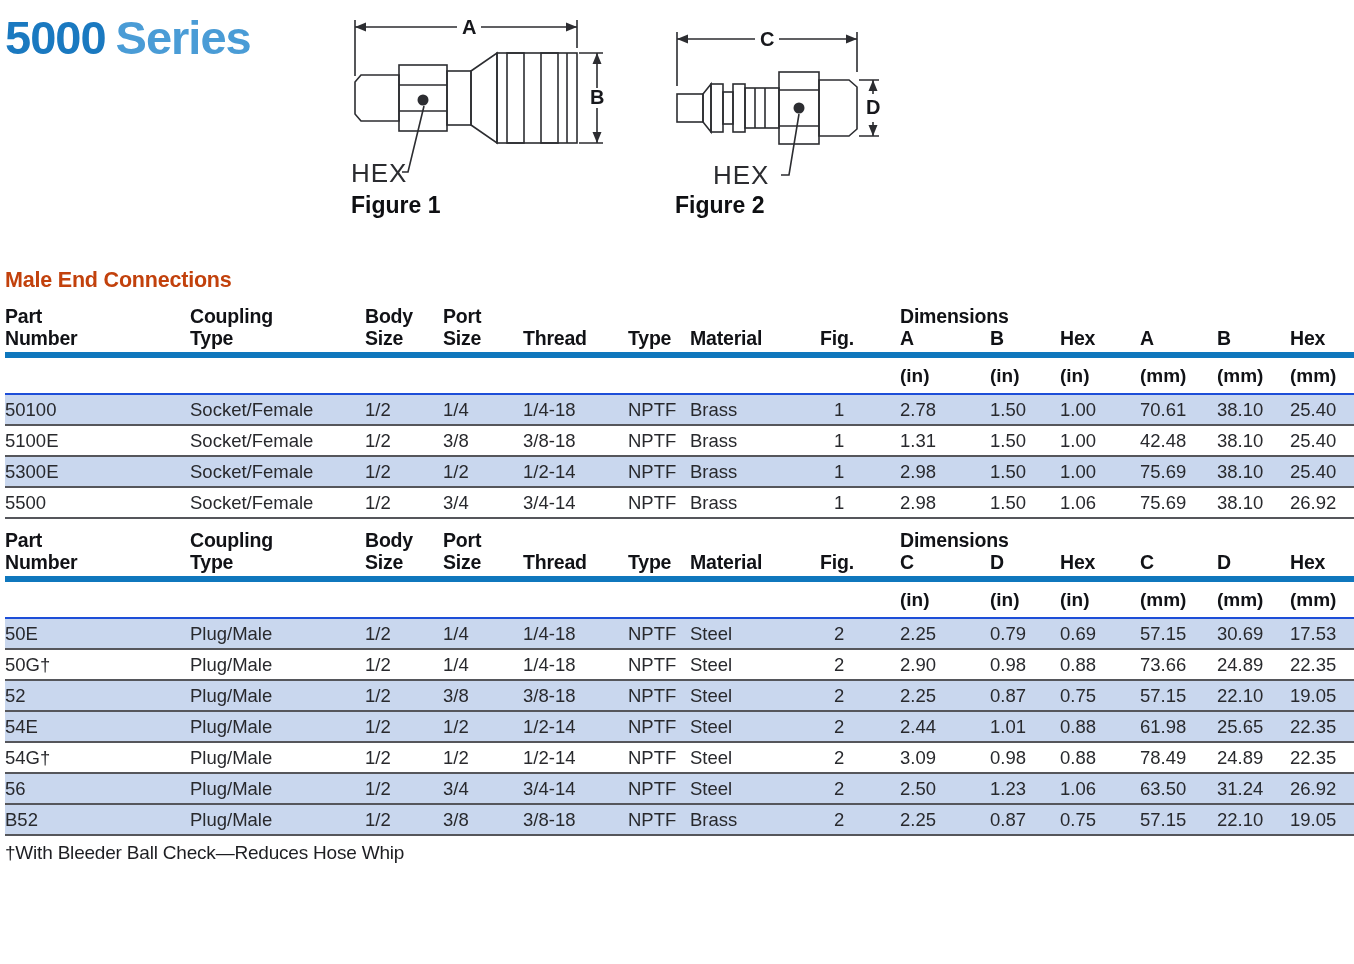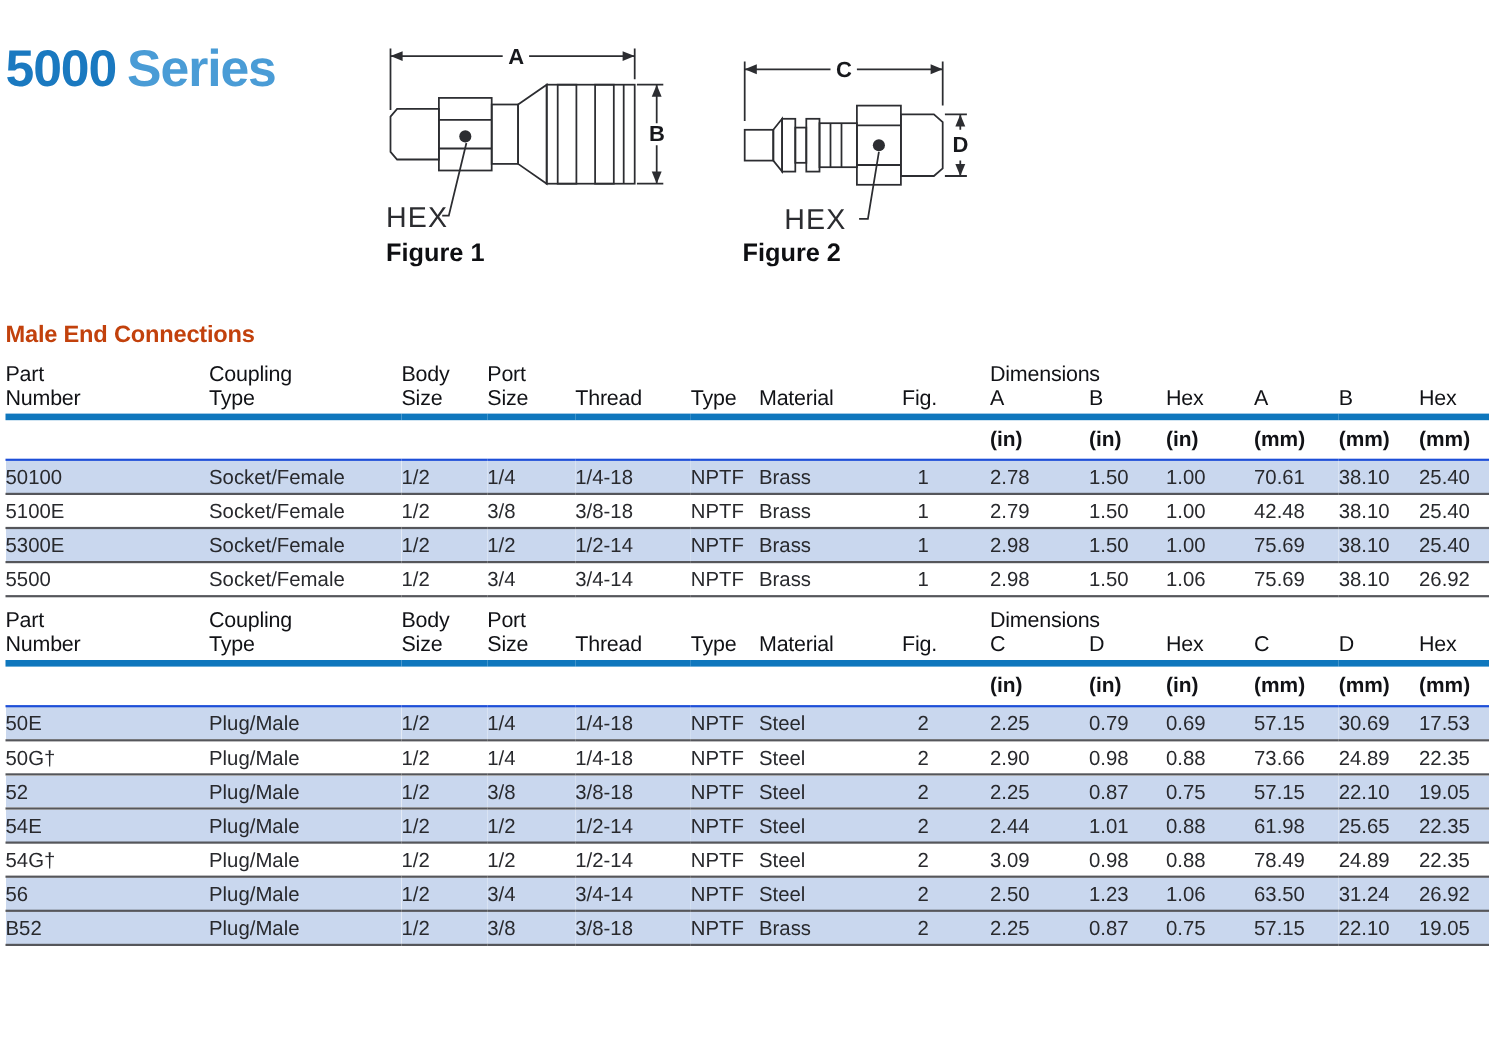--- a/index.html
+++ b/index.html
@@ -3,21 +3,21 @@
 <meta charset="utf-8">
 <style>
   html,body{margin:0;padding:0;background:#fff;}
   body{
     width:1354px;height:964px;overflow:hidden;
     font-family:"Liberation Sans",sans-serif;color:#202125;
   }
   .page{padding:8px 0 0 5px;}
 
   
-  .top-row{display:flex;align-items:flex-start;height:216px;margin-top:24px;}
+  .top-row{display:flex;align-items:flex-start;height:216px;}
   .title{flex:0 0 340px;font-size:47px;font-weight:bold;letter-spacing:-1px;margin-top:2px;}
   .title .t-primary{color:#1a79c0;}
   .title .t-secondary{color:#4a9cd6;margin-left:10px;font-weight:bold;}
 
   .fig1-svg{flex:0 0 auto;}
   .fig2-svg{flex:0 0 auto;margin-left:48px;}
   .fig-dim{font-family:"Liberation Sans",sans-serif;font-size:20px;font-weight:bold;fill:#17181c;}
   .fig-hex{font-family:"Liberation Sans",sans-serif;font-size:26px;fill:#2b2c30;letter-spacing:1px;}
   .fig-cap{font-family:"Liberation Sans",sans-serif;font-size:23px;font-weight:bold;fill:#0e0f12;}
   .lines{stroke:#2c2d31;stroke-width:1.6;fill:none;}
@@ -50,21 +50,21 @@
   .specs col:nth-child(13){width:73px}
   .specs col:nth-child(14){width:64px}
 
   .specs th:nth-child(8),.specs td:nth-child(8){padding-left:14px;}
 
   .specs tr.head th{
     text-align:left;vertical-align:bottom;padding:2px 0 3px 0;
     border-bottom:6px solid #0f77bd;color:#111216;
   }
   .specs tr.head .l1,.specs tr.head .l2{
-    font-size:19.5px;font-weight:normal;line-height:22px;white-space:nowrap;letter-spacing:-0.2px;
+    font-size:19.5px;font-weight:bold;line-height:22px;white-space:nowrap;letter-spacing:-0.2px;
   }
   .specs tr.head .l1.dims{overflow:visible;text-align:center;}
 
   .specs tr.units td{
     text-align:left;font-weight:bold;font-size:19px;
     padding:7px 0 6px 0;border-bottom:2px solid #1d4ed8;color:#111216;
   }
 
   .specs tbody td{
     height:29px;line-height:29px;padding:0;
@@ -271,21 +271,21 @@
         </tr>
         <tr>
           <td>5100E</td>
           <td>Socket/Female</td>
           <td>1/2</td>
           <td>3/8</td>
           <td>3/8-18</td>
           <td>NPTF</td>
           <td>Brass</td>
           <td>1</td>
-          <td>2.79</td>
+          <td>1.31</td>
           <td>1.50</td>
           <td>1.00</td>
           <td>42.48</td>
           <td>38.10</td>
           <td>25.40</td>
         </tr>
         <tr class="hl">
           <td>5300E</td>
           <td>Socket/Female</td>
           <td>1/2</td>
@@ -522,14 +522,15 @@
           <td>2.25</td>
           <td>0.87</td>
           <td>0.75</td>
           <td>57.15</td>
           <td>22.10</td>
           <td>19.05</td>
         </tr>
       </tbody>
   </table>
 
+  <div class="footnote">†With Bleeder Ball Check—Reduces Hose Whip</div>
 
 </div>
 
 </body></html>

